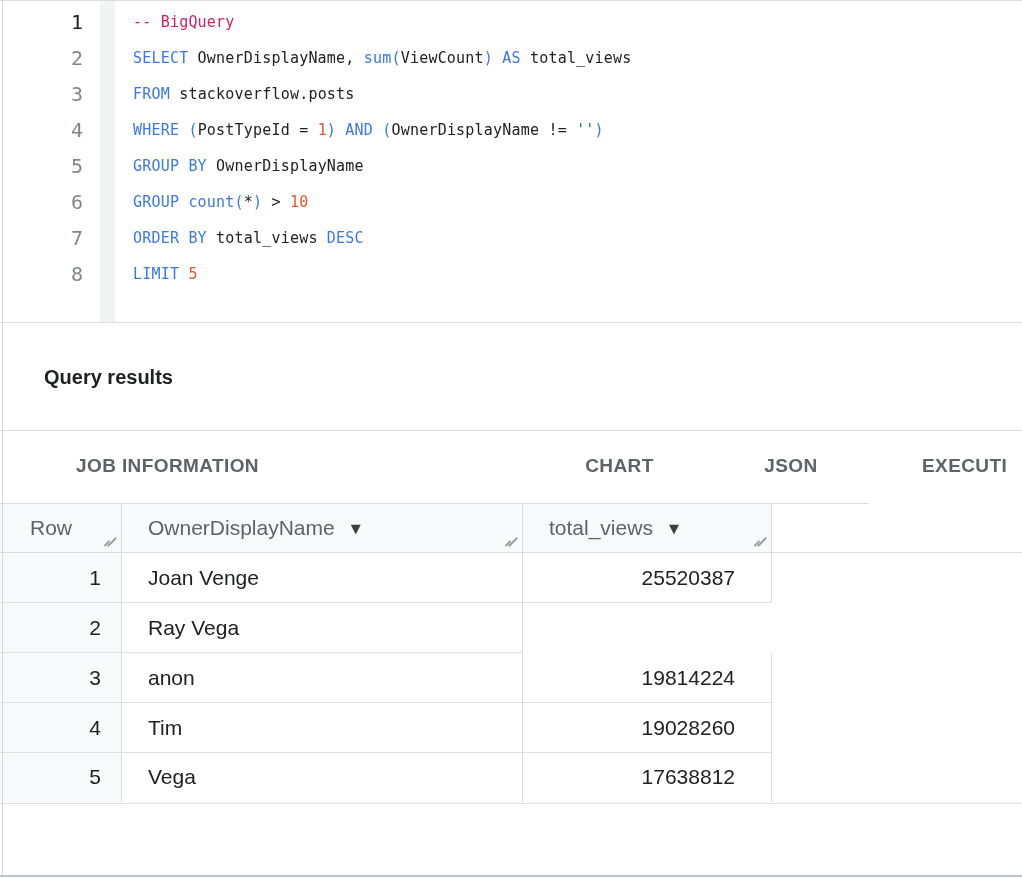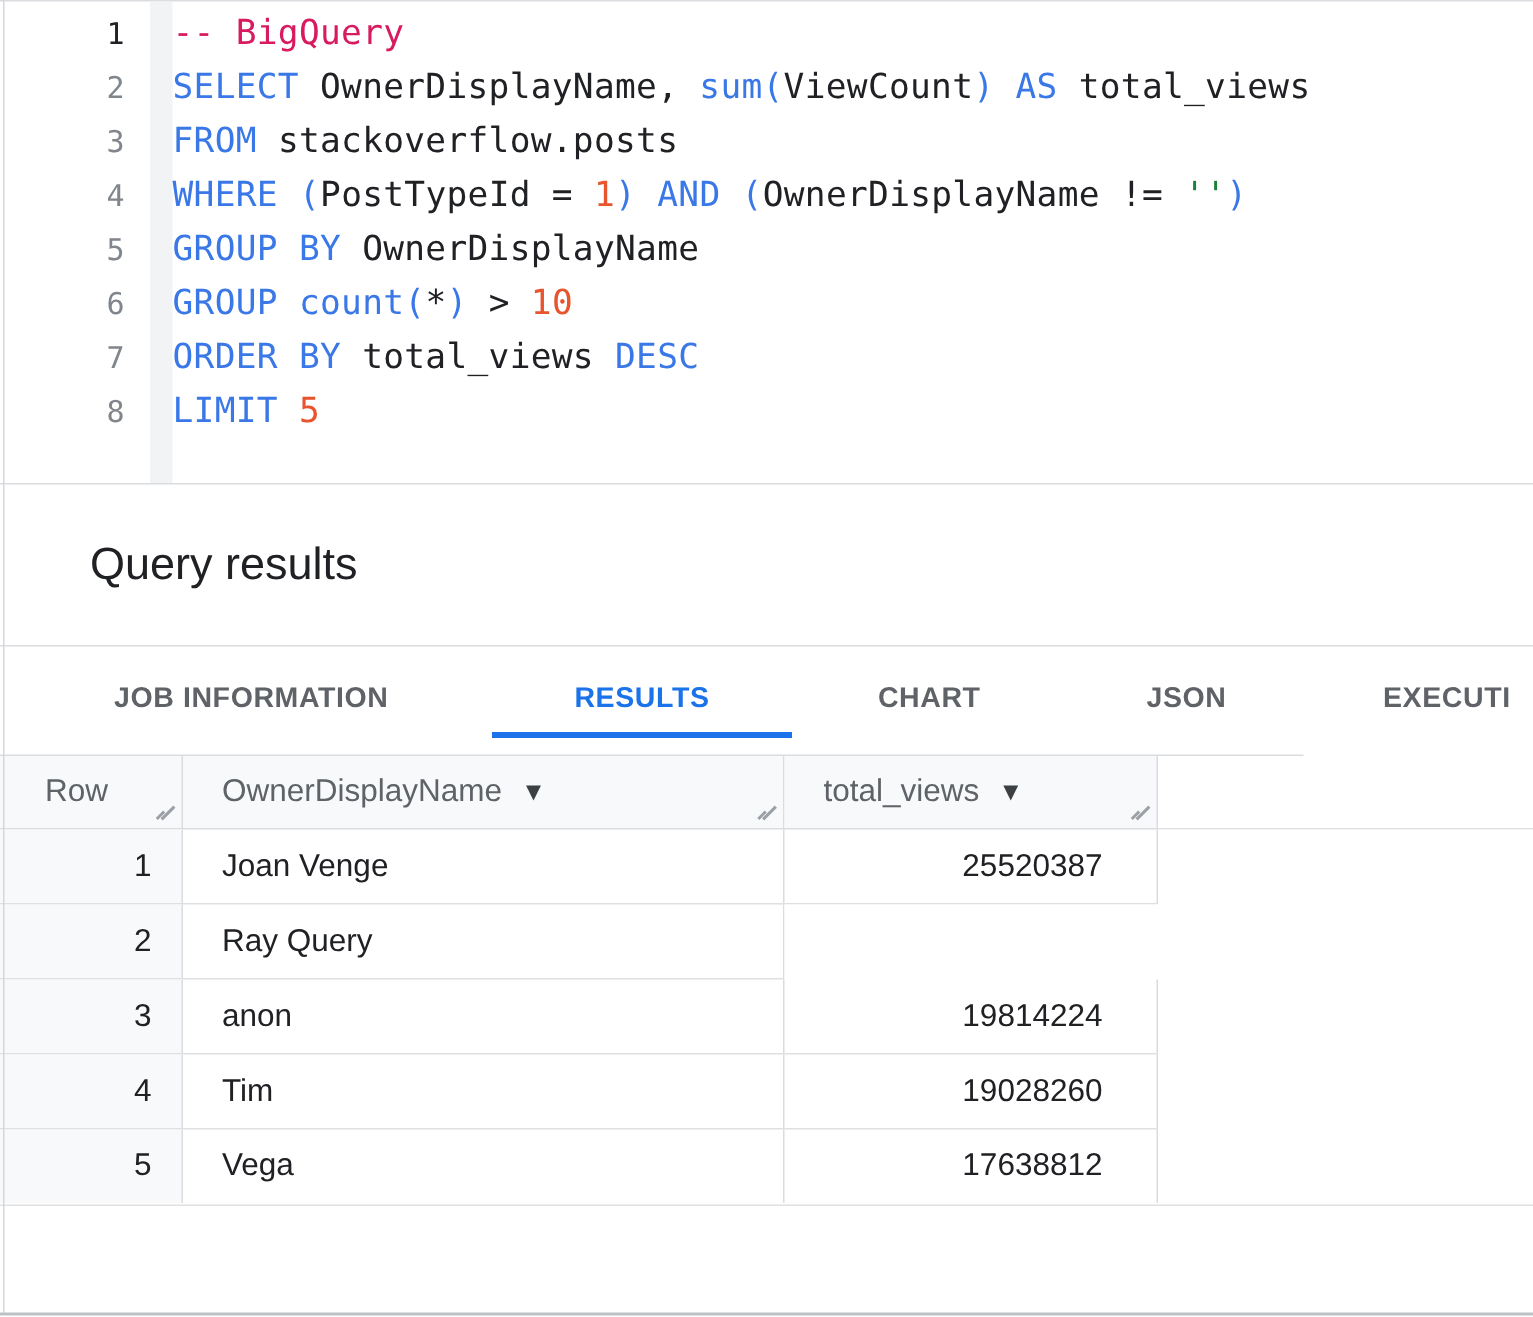--- a/index.html
+++ b/index.html
@@ -21,31 +21,31 @@
   .editor{position:absolute;left:0;top:0;width:1022px;height:323px;
     border-top:1px solid var(--panel-border);border-bottom:1px solid var(--panel-border);
     box-sizing:border-box;background:#fff;}
   .gutter-strip{position:absolute;left:100px;top:0;bottom:0;width:15px;background:var(--gutter-strip);}
   .code-lines{position:relative;padding-top:3px;}
   .code-line{height:36px;line-height:36px;display:flex;white-space:pre;}
   .line-num{display:inline-block;width:83px;text-align:right;
     font-family:"DejaVu Sans Mono","Liberation Mono",monospace;font-size:20px;
     color:var(--line-number);flex:0 0 83px;}
   .line-num.active{color:var(--active-line-number);}
-  .code-text{margin-left:32px;font-family:"DejaVu Sans Mono","Liberation Mono",monospace;
-    font-size:23px;letter-spacing:.2px;color:var(--code-text);}
+  .code-text{margin-left:50px;font-family:"DejaVu Sans Mono","Liberation Mono",monospace;
+    font-size:15px;letter-spacing:.2px;color:var(--code-text);}
   .tok-com{color:var(--comment);} .tok-kw{color:var(--keyword);}
   .tok-pln{color:var(--code-text);} .tok-num{color:var(--number-literal);}
   .tok-str{color:var(--string-literal);}
 
   
   .qr-panel{position:absolute;left:0;top:324px;width:1022px;height:107px;
     border-bottom:1px solid var(--panel-border);box-sizing:border-box;}
-  .qr-title{margin:0;position:absolute;left:60px;top:0;height:106px;line-height:106px;
-    font-size:30px;font-weight:400;color:var(--body-text);}
+  .qr-title{margin:0;position:absolute;left:44px;top:0;height:106px;line-height:106px;
+    font-size:20px;font-weight:700;color:var(--body-text);}
 
   
   .tabbar{position:absolute;left:0;top:431px;width:869px;height:73px;
     border-bottom:1px solid var(--panel-border);box-sizing:border-box;}
   .tab{position:absolute;top:0;height:72px;line-height:70px;text-align:center;
     font-size:19px;font-weight:bold;letter-spacing:.4px;color:var(--tab-inactive);cursor:pointer;}
   .tab.active{color:var(--tab-active);}
   .tab-underline{position:absolute;left:0;right:0;top:57px;height:4px;background:var(--tab-underline);}
 
   
@@ -92,21 +92,20 @@
         <div class="code-line"><span class="line-num">8</span><span class="code-text"><span class="tok tok-kw">LIMIT</span><span class="tok tok-pln"> </span><span class="tok tok-num">5</span></span></div>
       </div>
   </section>
 
   <section class="qr-panel">
     <h1 class="qr-title">Query results</h1>
   </section>
 
   <nav class="tabbar" id="tabbar">
       <div class="tab" style="left: 40px; width: 255px;"><span class="tab-label">JOB INFORMATION</span></div>
-      <div class="tab active" style="left: 328px; width: 200px;"><span class="tab-label">RESULTS</span><div class="tab-underline"></div></div>
       <div class="tab" style="left: 528px; width: 183px;"><span class="tab-label">CHART</span></div>
       <div class="tab" style="left: 711px; width: 160px;"><span class="tab-label">JSON</span></div>
       <div class="tab" style="left: 922px; width: 260px; text-align: left;"><span class="tab-label">EXECUTI</span></div>
     </nav>
 
   <section class="results-table">
     <div class="thead" id="thead">
         <div class="th col0" style="width: 122px;">
           <span class="th-label">Row</span>
           <span class="resize-handle">
@@ -134,21 +133,21 @@
       </div>
     <div class="tbody" id="tbody">
         <div class="tr">
           <div class="td col0" style="width: 122px;">1</div>
           <div class="td col1" style="width: 401px;">Joan Venge</div>
           <div class="td col2" style="width: 249px;">25520387</div>
           <div class="td td-fill"></div>
         </div>
         <div class="tr">
           <div class="td col0" style="width: 122px;">2</div>
-          <div class="td col1" style="width: 401px;">Ray Query</div>
+          <div class="td col1" style="width: 401px;">Ray Vega</div>
           <div class="td td-fill"></div>
         </div>
         <div class="tr">
           <div class="td col0" style="width: 122px;">3</div>
           <div class="td col1" style="width: 401px;">anon</div>
           <div class="td col2" style="width: 249px;">19814224</div>
           <div class="td td-fill"></div>
         </div>
         <div class="tr">
           <div class="td col0" style="width: 122px;">4</div>

